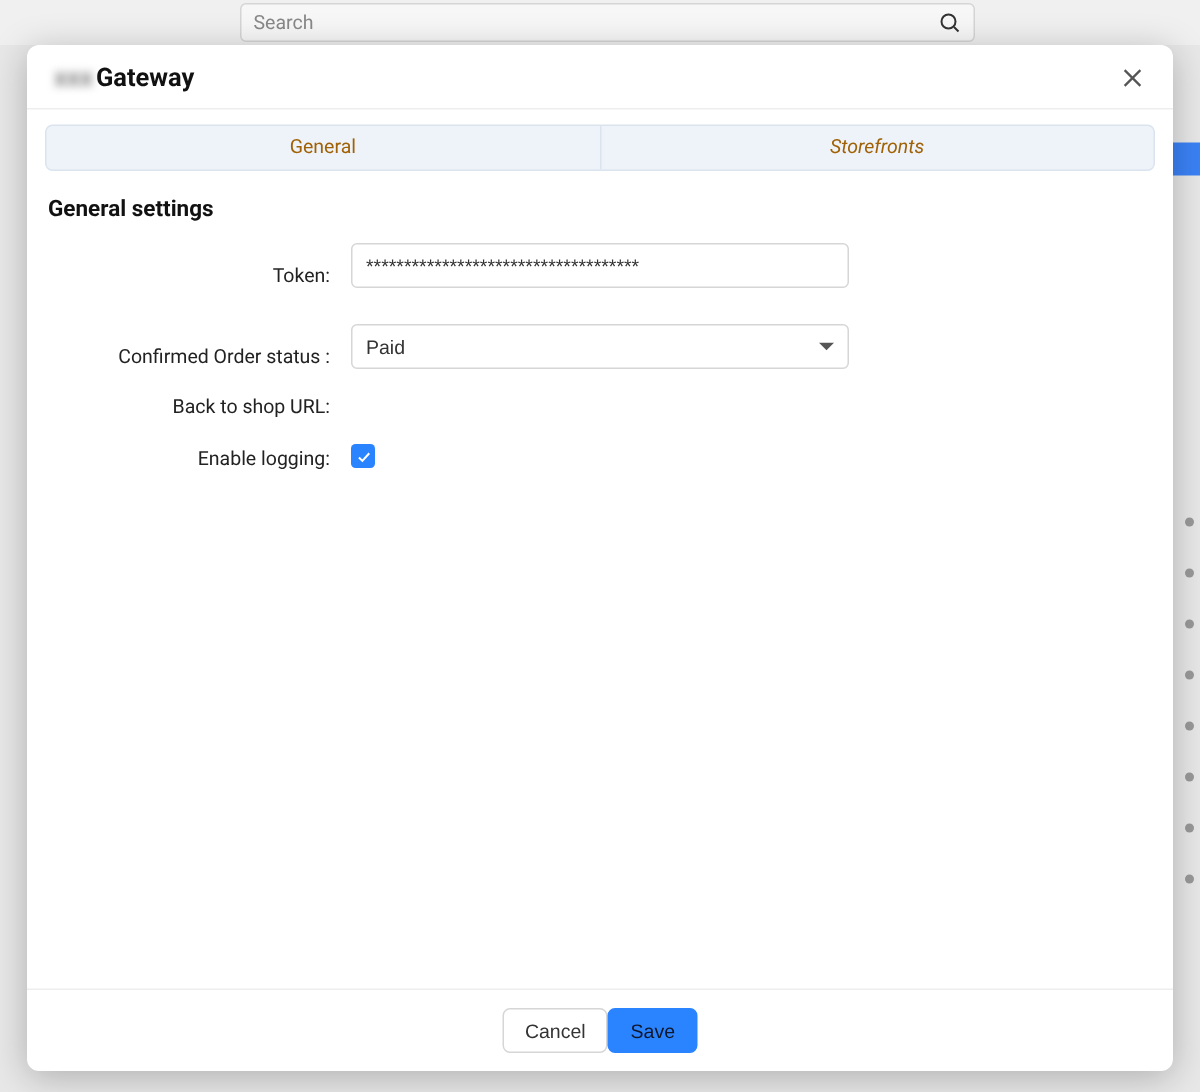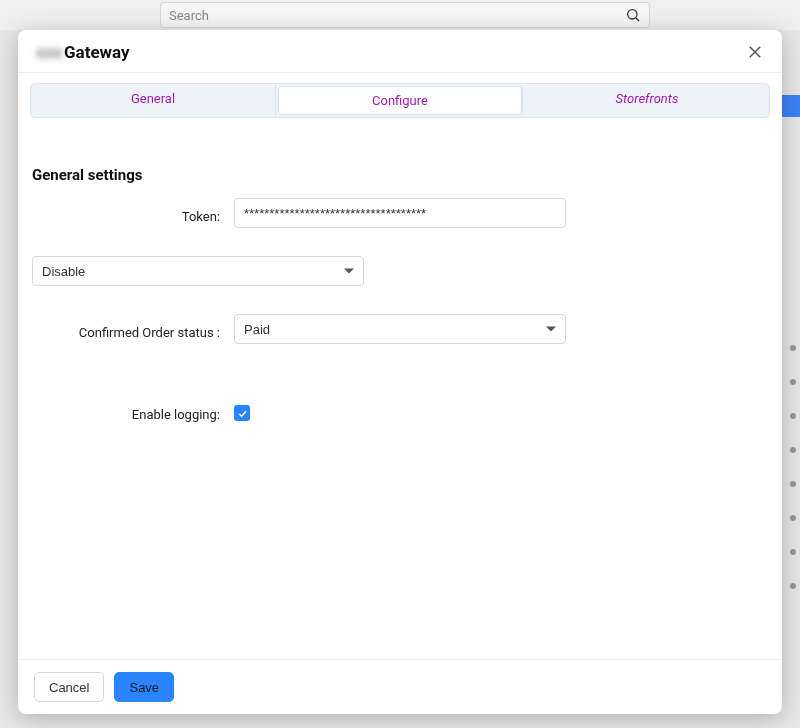--- a/index.html
+++ b/index.html
@@ -101,45 +101,44 @@
       border: 1px solid #dbe4ee;
       border-radius: 5px;
       overflow: hidden;
       background: #eef3f9;
     }
     .tab {
       flex: 1;
       text-align: center;
       padding: 7px 0;
       font-size: 13px;
-      color: #a21caf;
+      color: #a16207;
       cursor: pointer;
       border-right: 1px solid #dbe4ee;
     }
     .tab:last-child { border-right: none; font-style: italic; }
     .tab.active {
       background: #fff;
       border-radius: 4px;
       margin: 2px;
       box-shadow: 0 0 0 1px #dbe4ee inset;
     }
     .section {
       padding: 16px 16px 0 14px;
     }
     .section-title {
       font-size: 15px;
       font-weight: 700;
       color: #111;
       margin-bottom: 14px;
-      margin-top: 32px;
     }
     .form-row {
       display: flex;
-      align-items: center;
-      margin-bottom: 28px;
+      align-items: flex-end;
+      margin-bottom: 12px;
     }
     .form-label {
       width: 202px;
       text-align: right;
       padding-right: 14px;
       font-size: 13px;
       color: #222;
       padding-top: 6px;
     }
     .form-field { flex: 1; max-width: 520px; }
@@ -187,22 +186,22 @@
       justify-content: center;
       margin-top: 5px;
       cursor: pointer;
     }
     .checkbox svg { width: 11px; height: 11px; color: #fff; }
     .modal-footer {
       margin-top: auto;
       border-top: 1px solid #eee;
       padding: 12px 16px;
       display: flex;
-      justify-content: flex-start;
-      gap: 10px;
+      justify-content: center;
+      gap: 0;
     }
     .btn {
       height: 30px;
       padding: 0 14px;
       border-radius: 5px;
       font-size: 13px;
       cursor: pointer;
       border: 1px solid #d6d6d6;
       background: #fff;
       color: #333;
@@ -244,53 +243,48 @@
       <span>Gateway</span>
     </div>
     <svg class="close-icon" viewBox="0 0 24 24" fill="none" stroke="currentColor" stroke-width="2">
         <line x1="5" y1="5" x2="19" y2="19"></line>
         <line x1="19" y1="5" x2="5" y2="19"></line>
       </svg>
   </div>
 
   <div class="tabs">
     <div class="tab">General</div>
-    <div class="tab active">Configure</div>
     <div class="tab">Storefronts</div>
   </div>
 
   <div class="section">
     <div class="section-title">General settings</div>
 
     <div class="form-row">
       <div class="form-label">Token:</div>
       <div class="form-field">
         <input class="input-text" value="************************************" style="">
       </div>
     </div>
 
 
     <div class="form-row">
-      <div class="form-field">
-        <span class="select-wrap">
-          <input class="input-text select" readonly="" value="Disable" style="">
-        </span>
-      </div>
     </div>
 
     <div class="form-row">
       <div class="form-label">Confirmed Order status :</div>
       <div class="form-field">
         <span class="select-wrap">
           <input class="input-text select" readonly="" value="Paid" style="">
         </span>
       </div>
     </div>
 
     <div class="form-row">
+      <div class="form-label">Back to shop URL:</div>
     </div>
 
     <div class="form-row">
       <div class="form-label">Enable logging:</div>
       <div class="form-field">
         <span class="checkbox">
           <svg viewBox="0 0 24 24" fill="none" stroke="currentColor" stroke-width="3">
               <polyline points="5 13 10 18 20 7"></polyline>
             </svg>
         </span>

